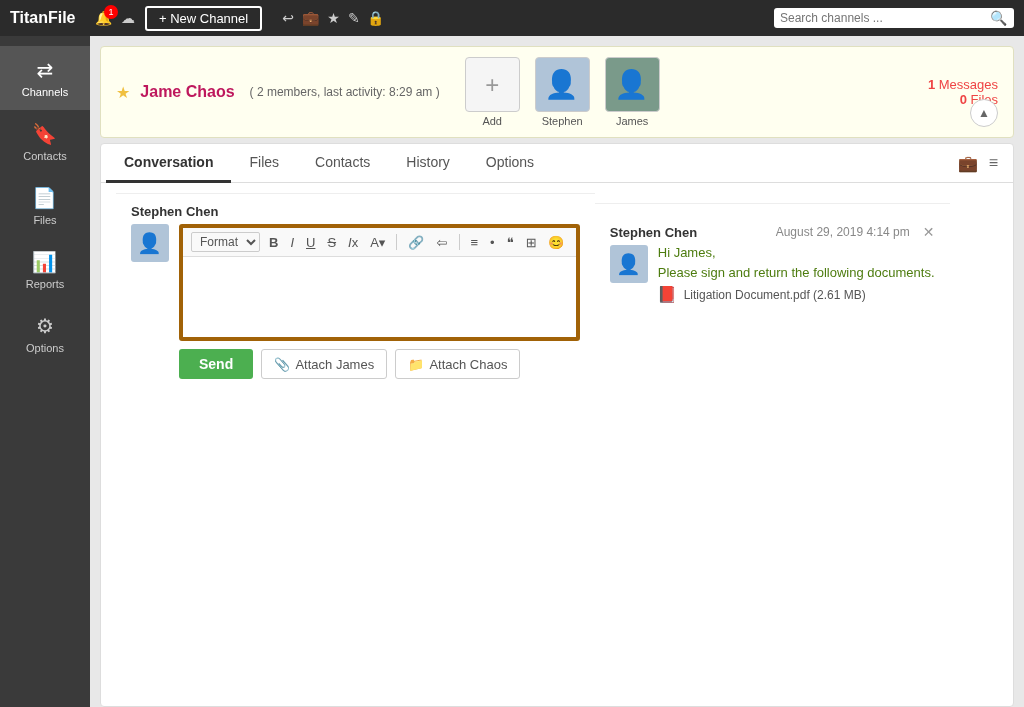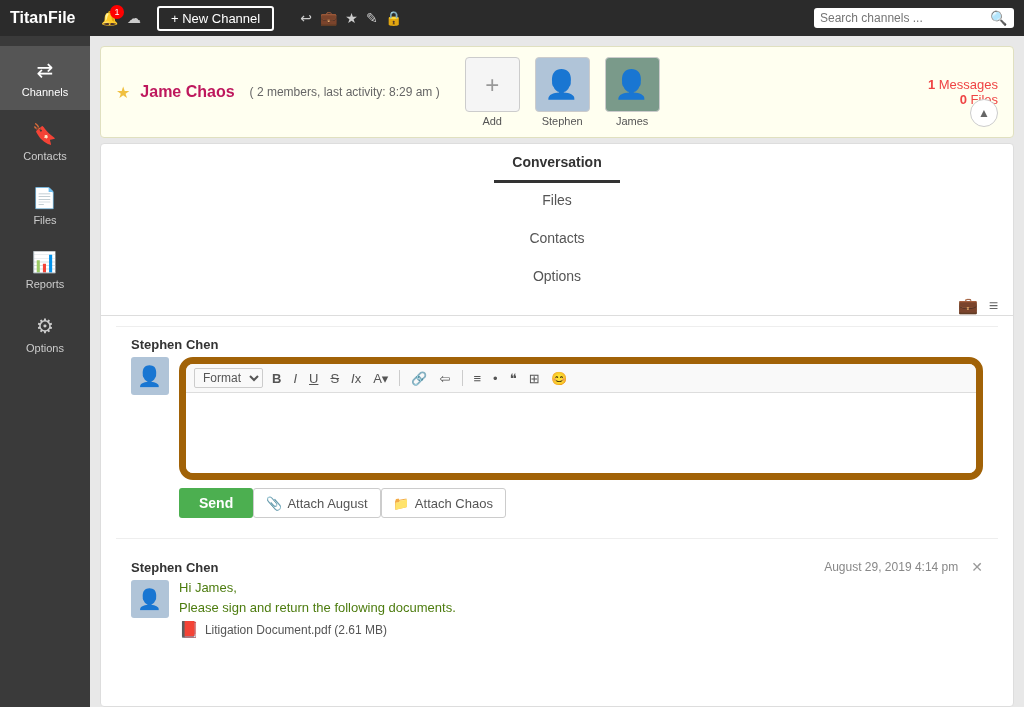--- a/index.html
+++ b/index.html
@@ -5,21 +5,21 @@
     * { box-sizing: border-box; margin: 0; padding: 0; }
     body { font-family: Arial, sans-serif; font-size: 13px; background: #f0f0f0; width: 1024px; height: 707px; overflow: hidden; display: flex; flex-direction: column; }
 
     
     #topbar {
       height: 36px;
       background: #2b2b2b;
       display: flex;
       align-items: center;
       padding: 0 10px;
-      gap: 16px;
+      gap: 10px;
       flex-shrink: 0;
     }
     #topbar .logo {
       color: white;
       font-weight: bold;
       font-size: 16px;
       display: flex;
       align-items: center;
       gap: 2px;
     }
@@ -64,21 +64,21 @@
     }
 
     .topbar-spacer { flex: 1; }
 
     .search-box {
       display: flex;
       align-items: center;
       background: white;
       border-radius: 3px;
       padding: 2px 6px;
-      width: 200px;
+      width: 240px;
     }
     .search-box input {
       border: none;
       outline: none;
       font-size: 12px;
       width: 100%;
       color: #999;
     }
     .search-box .search-icon { color: #666; font-size: 14px; }
 
@@ -211,21 +211,20 @@
       display: flex;
       flex-direction: column;
       overflow: hidden;
     }
 
     .tabs-header {
       display: flex;
       align-items: center;
       border-bottom: 1px solid #ddd;
       padding: 0 5px;
-      flex-direction: column;
     }
     .tab {
       padding: 10px 18px;
       cursor: pointer;
       font-size: 14px;
       color: #555;
       border-bottom: 3px solid transparent;
       margin-bottom: -1px;
     }
     .tab.active {
@@ -247,21 +246,21 @@
       color: #666;
       cursor: pointer;
     }
 
     
     #conversation-area {
       flex: 1;
       overflow-y: auto;
       padding: 10px 15px;
       display: flex;
-      flex-direction: column;
+      flex-direction: row;
     }
 
     
     .compose-section {
       padding: 10px 15px;
       border-top: 1px solid #eee;
     }
     .compose-user-name {
       font-size: 13px;
       font-weight: bold;
@@ -280,22 +279,22 @@
       background: #b0c4d8;
       display: flex;
       align-items: center;
       justify-content: center;
       font-size: 20px;
       color: #6a8fa8;
       flex-shrink: 0;
     }
     .compose-editor {
       flex: 1;
-      border: 7px solid #a16207;
-      border-radius: 14px;
+      border: 4px solid #a16207;
+      border-radius: 3px;
       overflow: hidden;
     }
     .compose-toolbar {
       background: #f9f9f9;
       border-bottom: 1px solid #ddd;
       padding: 4px 8px;
       display: flex;
       align-items: center;
       gap: 6px;
       flex-wrap: wrap;
@@ -320,20 +319,21 @@
     .compose-body {
       min-height: 80px;
       padding: 8px;
       font-size: 13px;
       outline: none;
       background: white;
     }
 
     .compose-actions {
       display: flex;
+      gap: 8px;
       margin-top: 8px;
       margin-left: 48px;
     }
     .send-btn {
       background: #4caf50;
       color: white;
       border: none;
       padding: 7px 20px;
       border-radius: 3px;
       cursor: pointer;
@@ -482,20 +482,21 @@
       </div>
 
       <div class="collapse-btn">▲</div>
     </div>
 
     <div id="tabs-container">
       <div class="tabs-header">
         <div class="tab active">Conversation</div>
         <div class="tab">Files</div>
         <div class="tab">Contacts</div>
+        <div class="tab">History</div>
         <div class="tab">Options</div>
         <div class="tabs-actions">
           <span class="tabs-action-icon">💼</span>
           <span class="tabs-action-icon">≡</span>
         </div>
       </div>
 
       <div id="conversation-area">
 
         <div class="compose-section">
@@ -524,21 +525,21 @@
                 <span class="toolbar-btn">😊</span>
               </div>
               <div class="compose-body" contenteditable="true" style=""></div>
             </div>
           </div>
 
           <div class="compose-actions">
             <button class="send-btn">Send</button>
             <button class="attach-btn">
               <span>📎</span>
-              <span>Attach August</span>
+              <span>Attach James</span>
             </button>
             <button class="attach-btn">
               <span>📁</span>
               <span>Attach Chaos</span>
             </button>
           </div>
         </div>
 
         <div class="message-history">
           <div class="message-item">

